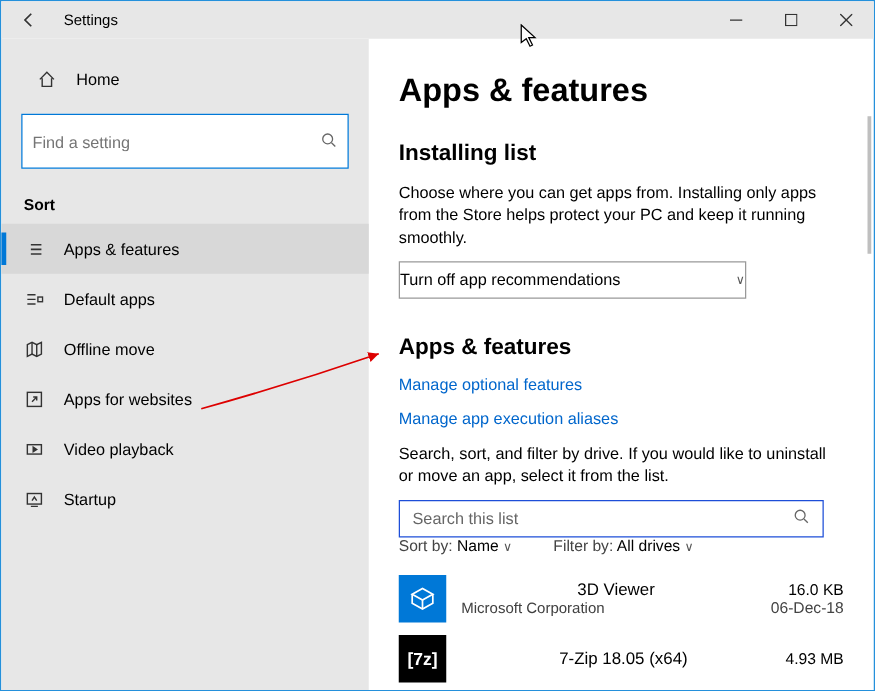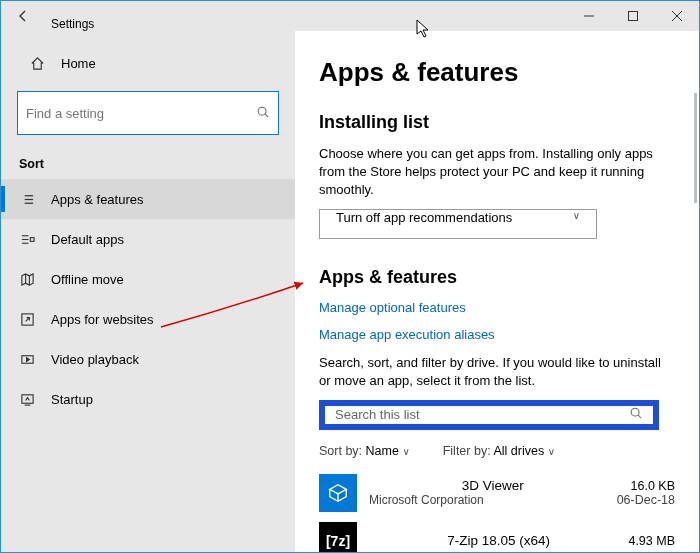--- a/index.html
+++ b/index.html
@@ -16,21 +16,21 @@
     background: #fff;
     position: relative;
     display: flex;
     flex-direction: column;
     border: 1px solid #2490db;
   }
   
   .titlebar {
     height: 30px;
     display: flex;
-    align-items: flex-end;
+    align-items: center;
     background: #e7e7e7;
   }
   .titlebar .back {
     width: 44px;
     height: 30px;
     display: flex;
     align-items: center;
     justify-content: center;
     color: #333;
   }
@@ -153,44 +153,43 @@
     font-size: 13px;
     color: #000;
     line-height: 1.38;
     margin-bottom: 10px;
   }
   .dropdown {
     width: 278px;
     height: 30px;
     border: 1px solid #999;
     display: flex;
-    align-items: flex-start;
-    padding: 0 16px;
+    align-items: center;
+    padding: 0 0;
     font-size: 13px;
     justify-content: space-between;
     margin-bottom: 28px;
   }
   .link {
     color: #0066cc;
     font-size: 13px;
     margin-bottom: 12px;
     display: block;
   }
   .searchlist {
     width: 340px;
     height: 30px;
-    border: 6px solid #1d4ed8;
+    border: 1px solid #1d4ed8;
     display: flex;
     align-items: center;
     padding: 0 10px;
     font-size: 13px;
     color: #666;
     justify-content: space-between;
     margin-top: 10px;
-    margin-bottom: 14px;
   }
   .sort-row {
     font-size: 12.5px;
     color: #444;
     margin-bottom: 16px;
   }
   .sort-row .val { color: #000; }
   .sort-row .gap { display:inline-block; width:26px; }
   .app-row {
     display: flex;

